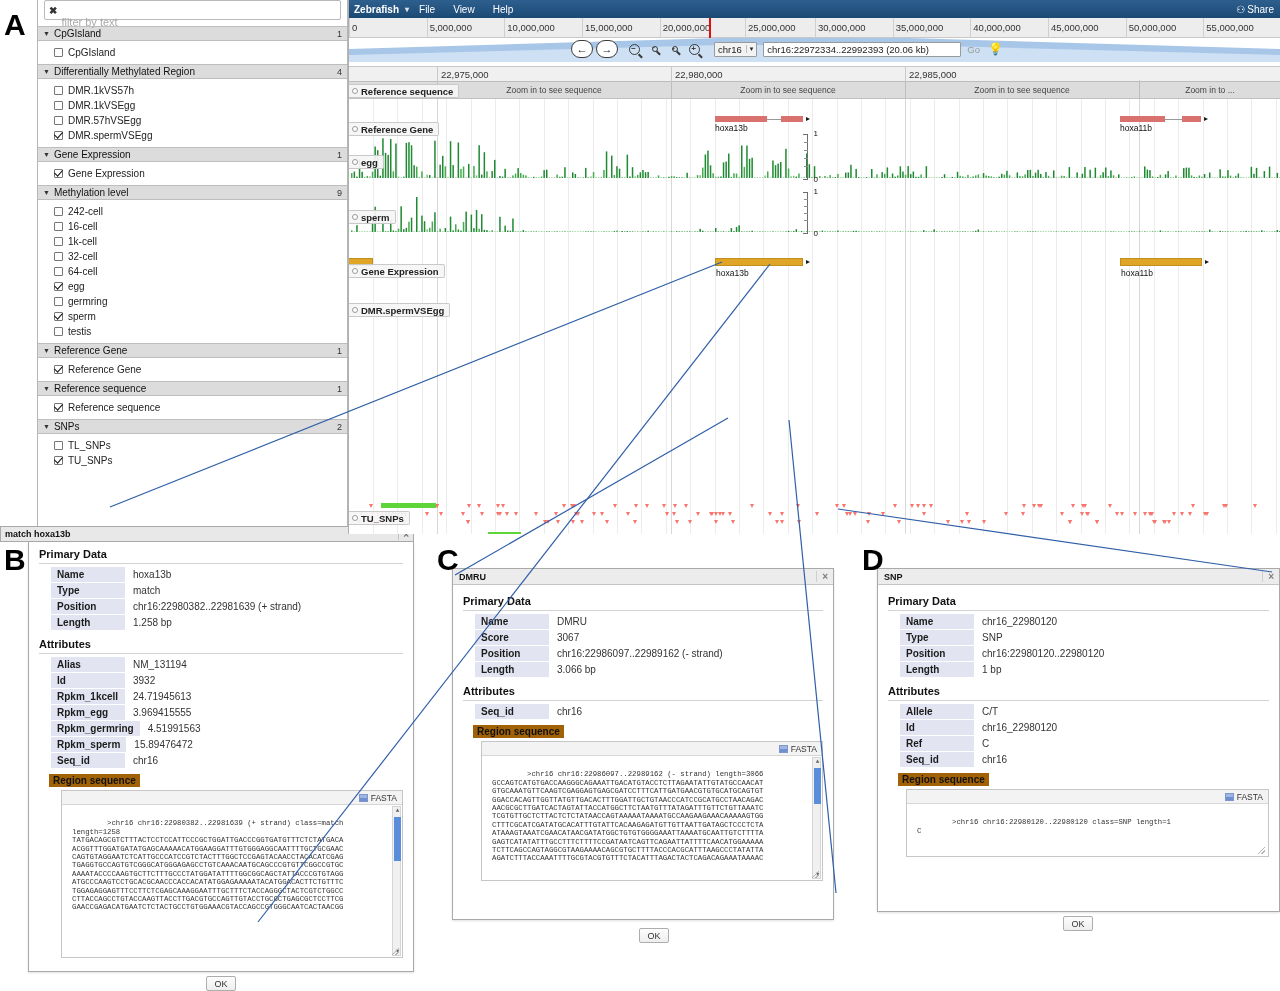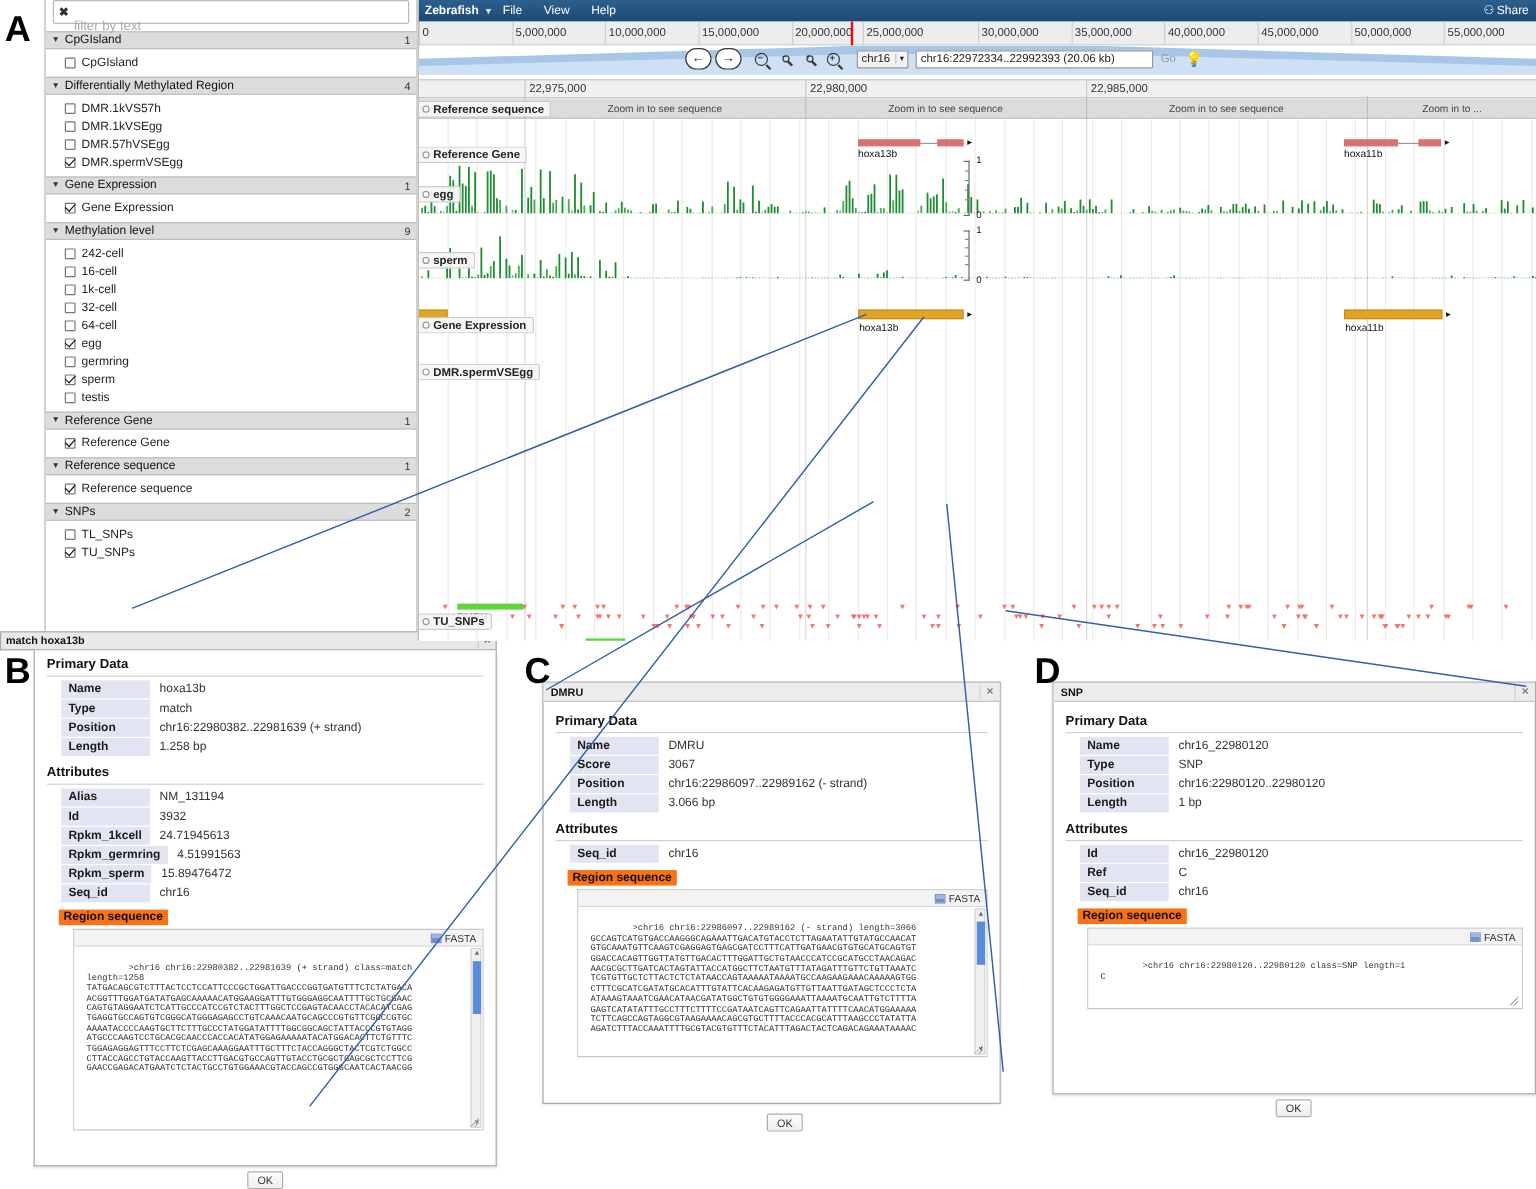--- a/index.html
+++ b/index.html
@@ -219,21 +219,21 @@
     font-size:11px; font-weight:bold; color:#111; margin:2px 0 3px 0;
     border-bottom:1px solid #d2d2d2; padding-bottom:3px;
   }
   .kv{ display:flex; align-items:center; margin:0 0 1px 0; }
   .kv .k{
     background:#e2e4f2; font-size:10px; font-weight:bold; color:#1b1b1b;
     padding:2px 6px; margin-left:12px; min-width:74px;
   }
   .kv .v{ font-size:10px; color:#333; padding:2px 0 2px 8px; }
   .reg-h{
-    background:#f97316; font-size:10px; font-weight:bold; color:#111;
+    background:#a16207; font-size:10px; font-weight:bold; color:#111;
     display:inline-block; padding:1px 4px; margin:5px 0 3px 10px;
   }
   .seqwrap{ margin-left:22px; border:1px solid #c6c6c6; background:#fafafa; }
   .seqwrap .sbar{
     height:14px; background:#f3f3f3; border-bottom:1px solid #d6d6d6;
     display:flex; align-items:center; justify-content:flex-end;
     font-size:8.5px; color:#333; padding-right:5px; gap:3px;
   }
   .seqwrap .sbar .ic{
     width:9px;height:8px;background:
@@ -422,21 +422,21 @@
     <span class="mi">Help</span>
     <span class="share"><span class="gl">⚇</span><span>Share</span></span>
   </div>
 
   <div id="overview">
       <div class="tk" style="left: 0px; width: 77.6667px;">0</div>
       <div class="tk" style="left: 77.6667px; width: 77.6667px;">5,000,000</div>
       <div class="tk" style="left: 155.333px; width: 77.6667px;">10,000,000</div>
       <div class="tk" style="left: 233px; width: 77.6667px;">15,000,000</div>
       <div class="tk" style="left: 310.667px; width: 77.6667px;">20,000,000</div>
-      <div class="tk" style="left: 370px; width: 77.6667px;">25,000,000</div>
+      <div class="tk" style="left: 396px; width: 77.6667px;">25,000,000</div>
       <div class="tk" style="left: 466px; width: 77.6667px;">30,000,000</div>
       <div class="tk" style="left: 543.667px; width: 77.6667px;">35,000,000</div>
       <div class="tk" style="left: 621.333px; width: 77.6667px;">40,000,000</div>
       <div class="tk" style="left: 699px; width: 77.6667px;">45,000,000</div>
       <div class="tk" style="left: 776.667px; width: 77.6667px;">50,000,000</div>
       <div class="tk" style="left: 854.333px; width: 77.6667px;">55,000,000</div>
       <div class="redmark" style="left: 360px;"></div>
     </div>
 
   <div id="navstrip">
@@ -1516,20 +1516,24 @@
         </div>
         <div class="kv">
           <span class="k">Id</span>
           <span class="v">3932</span>
         </div>
         <div class="kv">
           <span class="k">Rpkm_1kcell</span>
           <span class="v">24.71945613</span>
         </div>
         <div class="kv">
+          <span class="k">Rpkm_egg</span>
+          <span class="v">3.969415555</span>
+        </div>
+        <div class="kv">
           <span class="k">Rpkm_germring</span>
           <span class="v">4.51991563</span>
         </div>
         <div class="kv">
           <span class="k">Rpkm_sperm</span>
           <span class="v">15.89476472</span>
         </div>
         <div class="kv">
           <span class="k">Seq_id</span>
           <span class="v">chr16</span>
@@ -1648,20 +1652,24 @@
           <span class="v">chr16:22980120..22980120</span>
         </div>
         <div class="kv">
           <span class="k">Length</span>
           <span class="v">1 bp</span>
         </div>
       </div>
     <div class="sec-h" style="margin-top:8px;">Attributes</div>
     <div id="d-attr">
         <div class="kv">
+          <span class="k">Allele</span>
+          <span class="v">C/T</span>
+        </div>
+        <div class="kv">
           <span class="k">Id</span>
           <span class="v">chr16_22980120</span>
         </div>
         <div class="kv">
           <span class="k">Ref</span>
           <span class="v">C</span>
         </div>
         <div class="kv">
           <span class="k">Seq_id</span>
           <span class="v">chr16</span>

